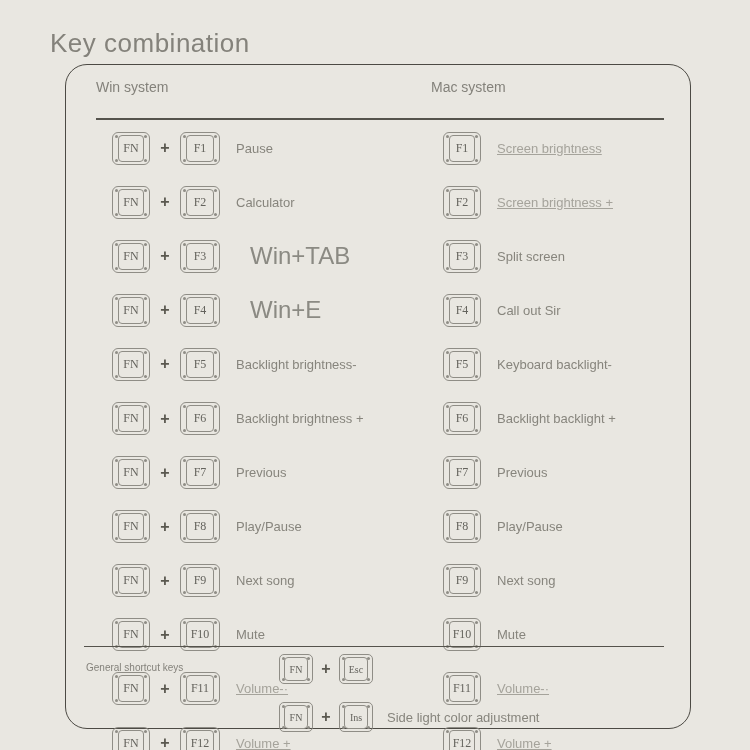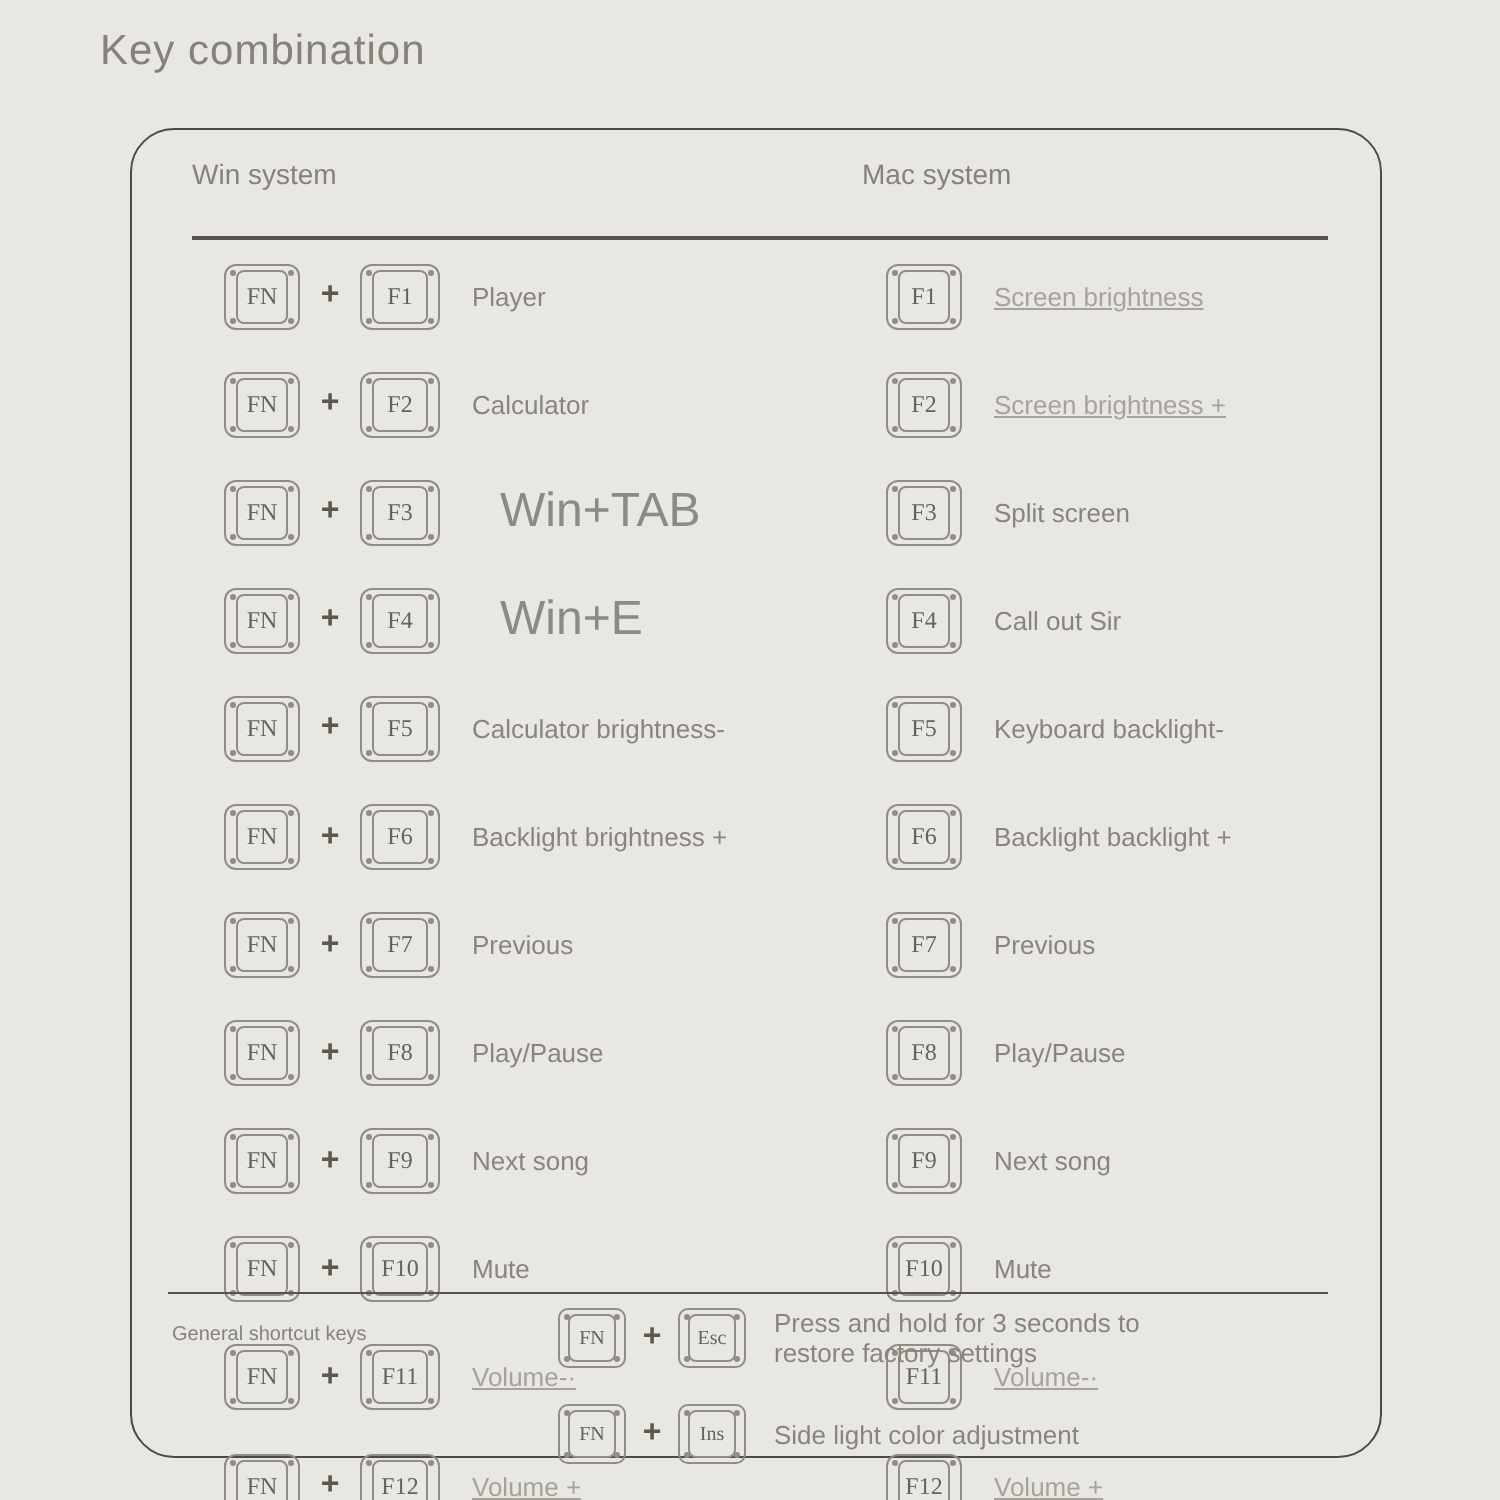--- a/index.html
+++ b/index.html
@@ -16,22 +16,22 @@
   }
   *{margin:0;padding:0;box-sizing:border-box;}
   html,body{width:750px;height:750px;overflow:hidden;}
   body{
     background:var(--bg);
     font-family:"Liberation Sans", sans-serif;
     position:relative;
     color:var(--text);
   }
   .page-title{
-    position:absolute;left:50px;top:14px;
-    font-size:21px;color:var(--title);letter-spacing:.5px;
+    position:absolute;left:50px;top:28px;
+    font-size:26px;color:var(--title);letter-spacing:.5px;
   }
   .panel{
     position:absolute;left:65px;top:64px;width:626px;height:665px;
     border:1.5px solid var(--panel-border);
     border-radius:22px;
   }
   .col-header{position:absolute;top:14px;font-size:14px;color:var(--title);}
   .col-header.win{left:30px;}
   .col-header.mac{left:365px;}
   .header-divider{
@@ -104,21 +104,21 @@
 
   <div class="rows win-rows">
     <div class="row">
         <span class="keycap">
           <span class="kc-face">FN</span>
         </span>
         <span class="plus">+</span>
         <span class="keycap fkey">
           <span class="kc-face">F1</span>
         </span>
-        <span class="desc">Player</span>
+        <span class="desc">Pause</span>
       </div>
     <div class="row">
         <span class="keycap">
           <span class="kc-face">FN</span>
         </span>
         <span class="plus">+</span>
         <span class="keycap fkey">
           <span class="kc-face">F2</span>
         </span>
         <span class="desc">Calculator</span>
@@ -144,21 +144,21 @@
         <span class="desc large">Win+E</span>
       </div>
     <div class="row">
         <span class="keycap">
           <span class="kc-face">FN</span>
         </span>
         <span class="plus">+</span>
         <span class="keycap fkey">
           <span class="kc-face">F5</span>
         </span>
-        <span class="desc">Calculator brightness-</span>
+        <span class="desc">Backlight brightness-</span>
       </div>
     <div class="row">
         <span class="keycap">
           <span class="kc-face">FN</span>
         </span>
         <span class="plus">+</span>
         <span class="keycap fkey">
           <span class="kc-face">F6</span>
         </span>
         <span class="desc">Backlight brightness +</span>
@@ -317,21 +317,20 @@
 
   <div class="rows general-rows">
     <div class="row">
         <span class="keycap">
           <span class="kc-face">FN</span>
         </span>
         <span class="plus">+</span>
         <span class="keycap">
           <span class="kc-face">Esc</span>
         </span>
-        <span class="desc">Press and hold for 3 seconds to restore factory settings</span>
       </div>
     <div class="row">
         <span class="keycap">
           <span class="kc-face">FN</span>
         </span>
         <span class="plus">+</span>
         <span class="keycap">
           <span class="kc-face">Ins</span>
         </span>
         <span class="desc">Side light color adjustment</span>

